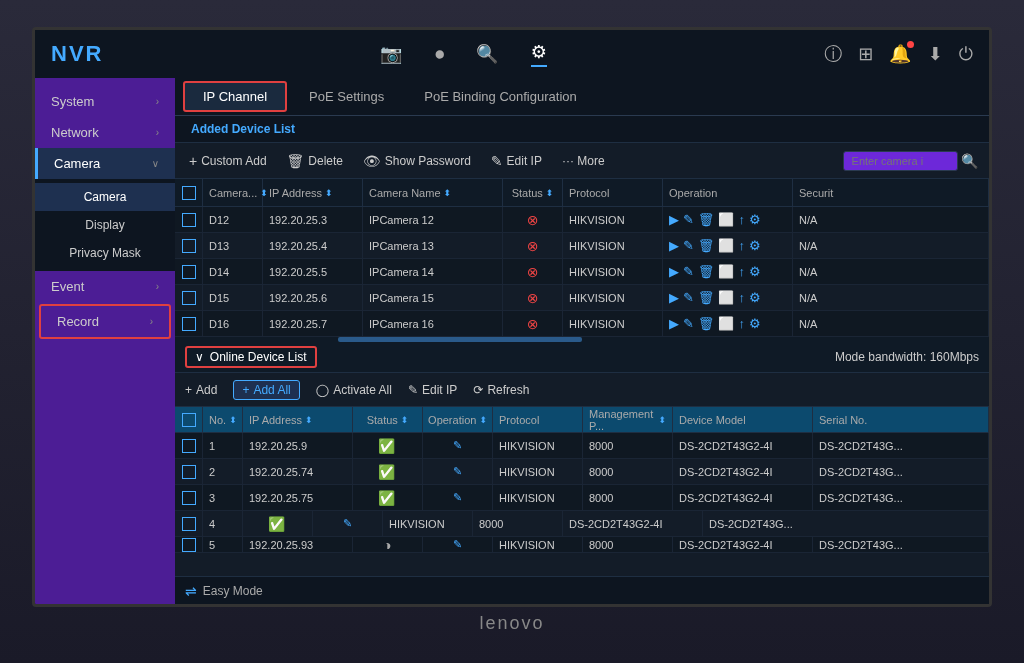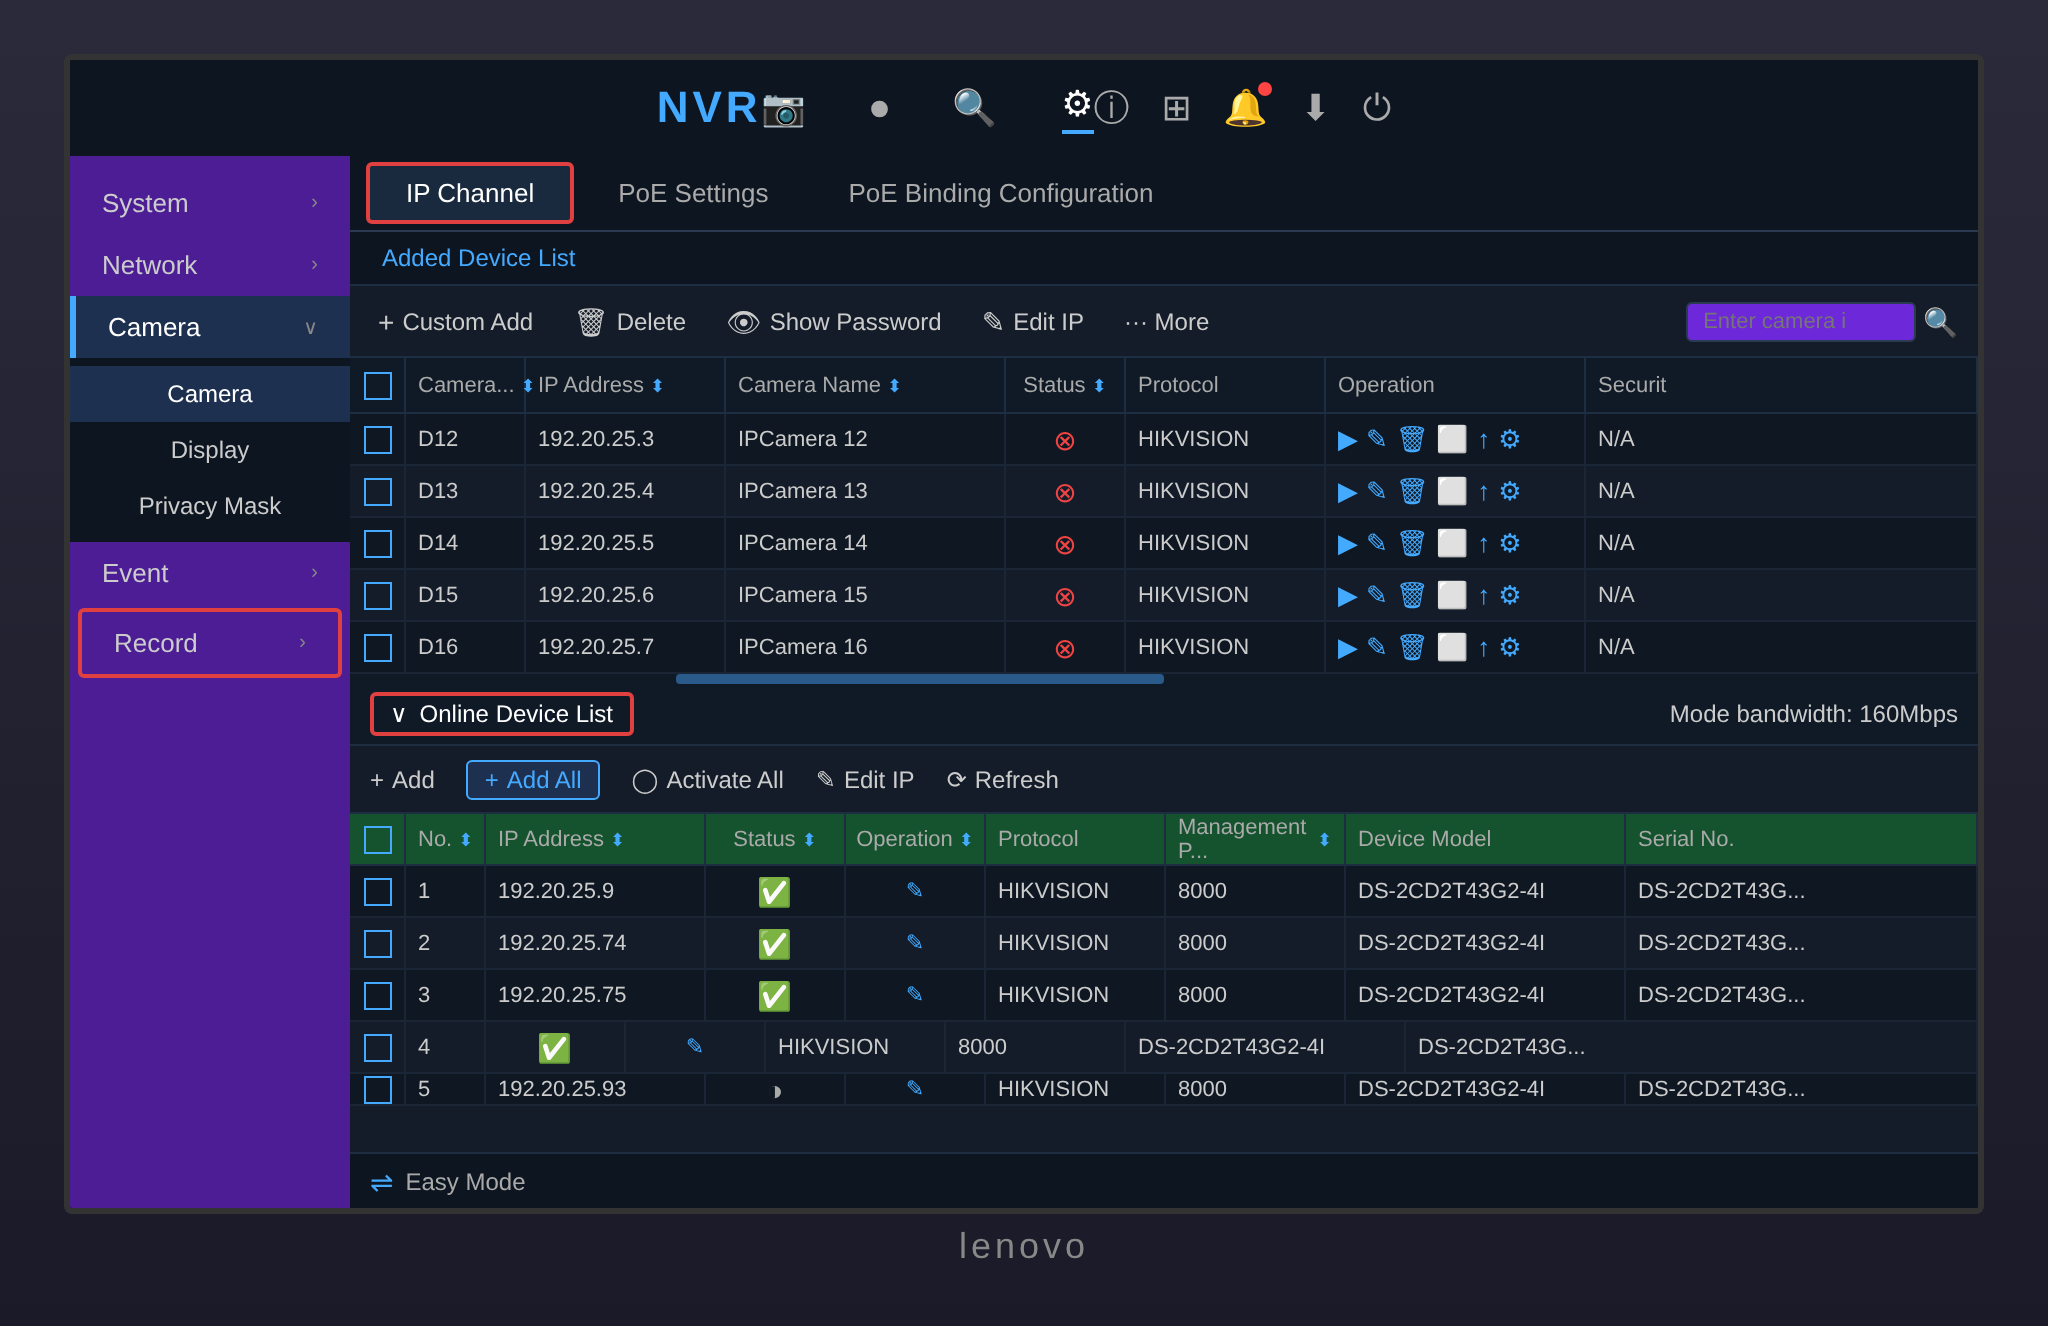--- a/index.html
+++ b/index.html
@@ -37,21 +37,21 @@
       color: #888;
       font-size: 18px;
       letter-spacing: 2px;
       padding: 6px 0 2px;
     }
     
     .top-bar {
       background: #0d1520;
       display: flex;
       align-items: center;
-      justify-content: center;
+      justify-content: space-between;
       padding: 0 16px;
       height: 48px;
       flex-shrink: 0;
     }
     .nvr-logo {
       color: #4af;
       font-size: 22px;
       font-weight: bold;
       letter-spacing: 2px;
     }
@@ -312,21 +312,21 @@
     .add-all-btn {
       background: #1e3050;
       border: 1px solid #4af;
       border-radius: 3px;
       padding: 2px 8px;
       color: #4af;
     }
     
     .online-table-header {
       display: flex;
-      background: #14532d;
+      background: #0c4a6e;
       border-bottom: 1px solid #1e2e42;
       font-size: 11px;
       color: #aaa;
       height: 26px;
       align-items: center;
       flex-shrink: 0;
     }
     .online-rows {
       flex: 1;
       overflow-y: auto;
@@ -431,21 +431,21 @@
           </div>
           <div class="tab-item">
             <span>PoE Settings</span>
           </div>
           <div class="tab-item">
             <span>PoE Binding Configuration</span>
           </div>
         </div>
 
         <div style="background:#0d1520; padding:4px 10px; border-bottom:1px solid #1e2e42; display:flex; align-items:center;">
-          <div style="color:#4af; font-size:12px; cursor:pointer; padding:2px 6px;">
+          <div style="color:#4af; font-size:12px; cursor:pointer; padding:2px 6px;font-weight:bold;">
             <span>Added Device List</span>
           </div>
         </div>
 
         <div class="toolbar">
           <div class="toolbar-btn">
             <span class="icon">+</span>
             <span>Custom Add</span>
           </div>
           <div class="toolbar-btn">

